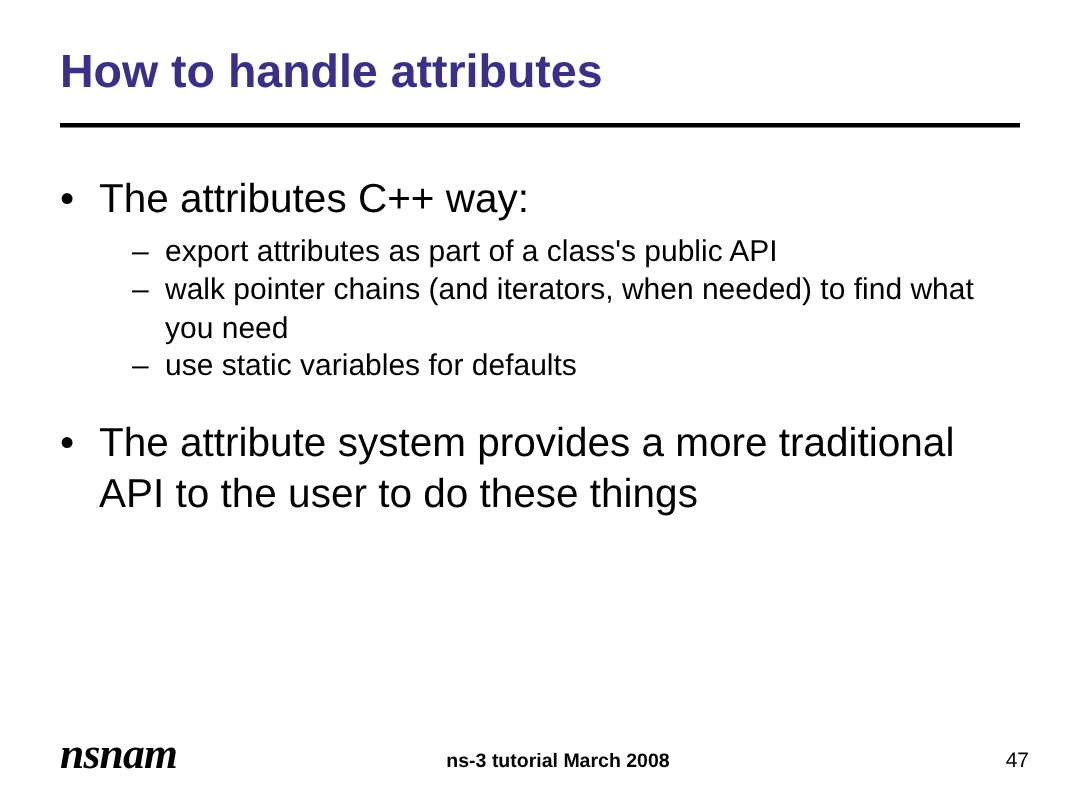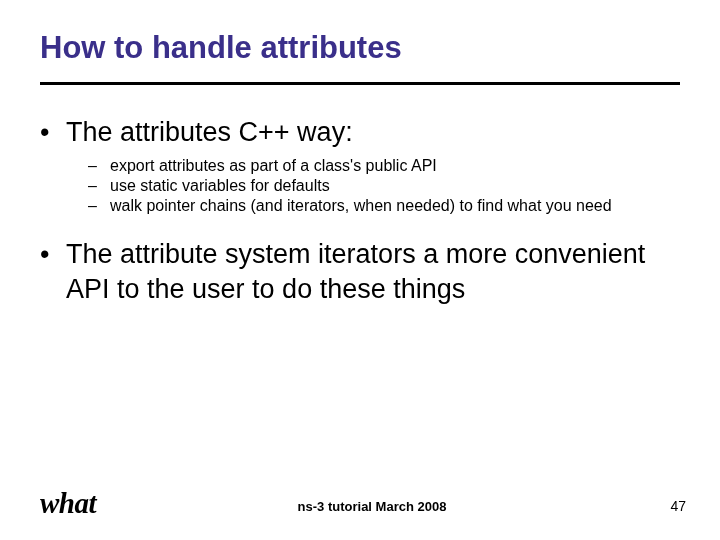--- a/index.html
+++ b/index.html
@@ -50,21 +50,21 @@
   .bullet-main .dot {
     display: inline-block;
     width: 26px;
     text-indent: 0;
   }
   .sub-list {
     margin: 6px 0 20px 0;
     padding-left: 48px;
   }
   .bullet-sub {
-    font-size: 16px;
+    font-size: 20px;
     line-height: 1.28;
     padding-left: 22px;
     text-indent: -22px;
     margin-bottom: 0;
   }
   .bullet-sub .dash {
     display: inline-block;
     width: 22px;
     text-indent: 0;
   }
@@ -117,32 +117,32 @@
 
     <div class="bullet-main">
       <span class="dot">•&nbsp;</span><span>The attributes C++ way:</span>
     </div>
 
     <div class="sub-list">
       <div class="bullet-sub">
         <span class="dash">–&nbsp;</span><span>export attributes as part of a class's public API</span>
       </div>
       <div class="bullet-sub">
-        <span class="dash">–&nbsp;</span><span>use static variables for defaults</span>
+        <span class="dash">–&nbsp;</span><span>walk pointer chains (and iterators, when needed) to find what you need</span>
       </div>
       <div class="bullet-sub">
-        <span class="dash">–&nbsp;</span><span>walk pointer chains (and iterators, when needed) to find what you need</span>
+        <span class="dash">–&nbsp;</span><span>use static variables for defaults</span>
       </div>
     </div>
 
     <div class="bullet-main">
-      <span class="dot">•&nbsp;</span><span>The attribute system iterators a more convenient API to the user to do these things</span>
+      <span class="dot">•&nbsp;</span><span>The attribute system provides a more traditional API to the user to do these things</span>
     </div>
 
   </div>
 
   <div class="footer">
-    <div class="logo">what</div>
+    <div class="logo">nsnam</div>
     <div class="footer-center">ns-3 tutorial March 2008</div>
     <div class="page-num">47</div>
   </div>
 
 </div>
 
 </body></html>

